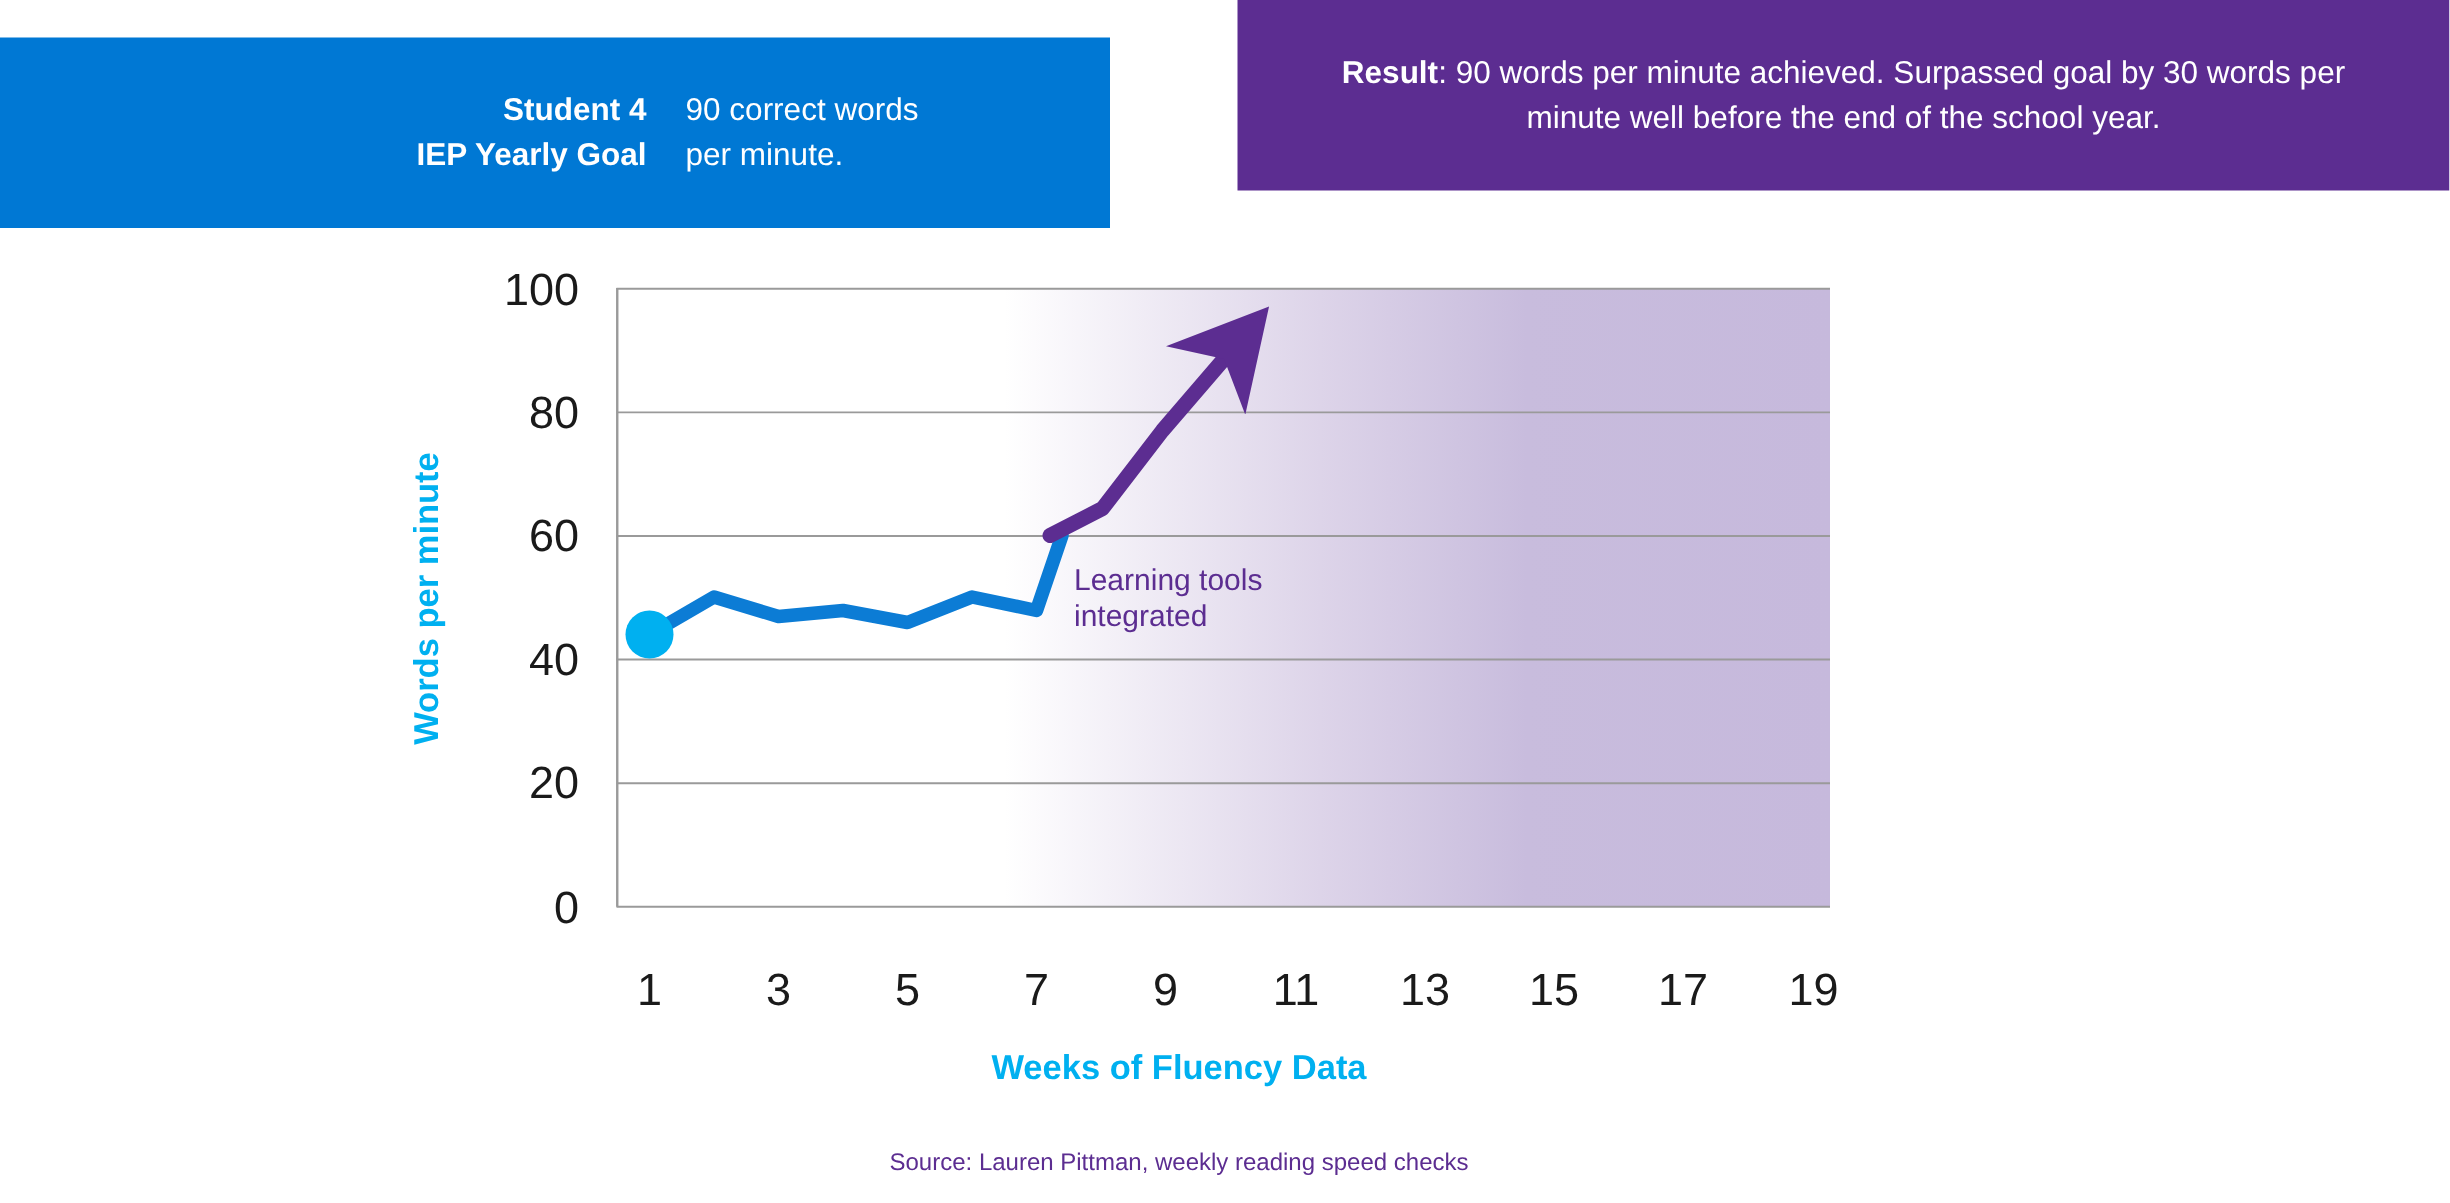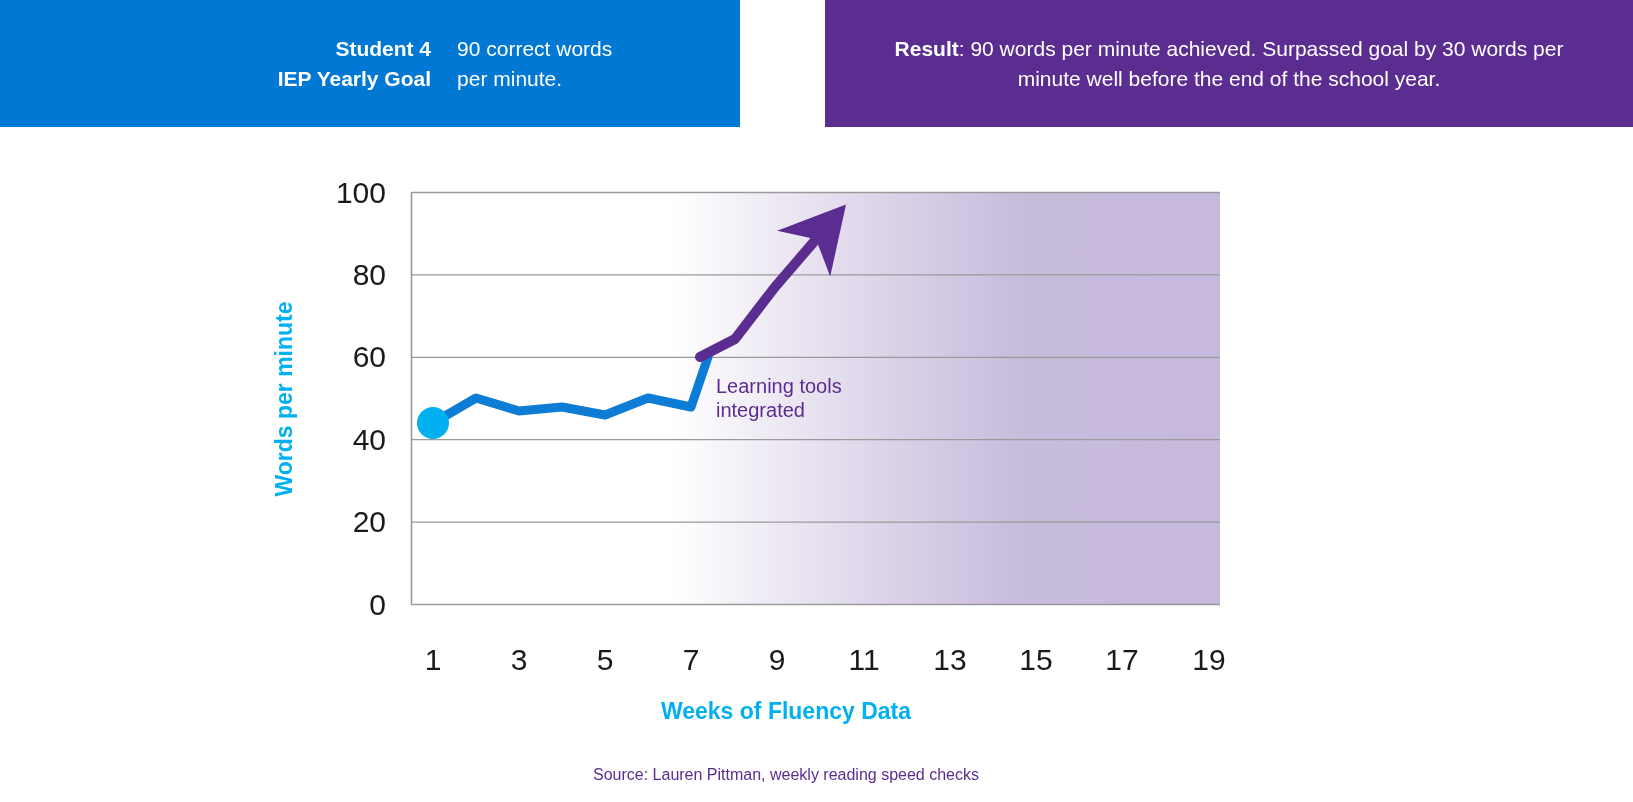--- a/index.html
+++ b/index.html
@@ -23,20 +23,21 @@
     display: flex;
     align-items: center;
     justify-content: center;
     box-sizing: border-box;
   }
   #banner-goal {
     left: 0;
     width: 740px;
     background: #0078d4;
     padding-left: 150px;
+    margin-top: 25px;
   }
   #banner-result {
     left: 825px;
     width: 808px;
     background: #5c2d91;
     padding: 0 40px;
   }
 
   .goal-inner {
     display: flex;

